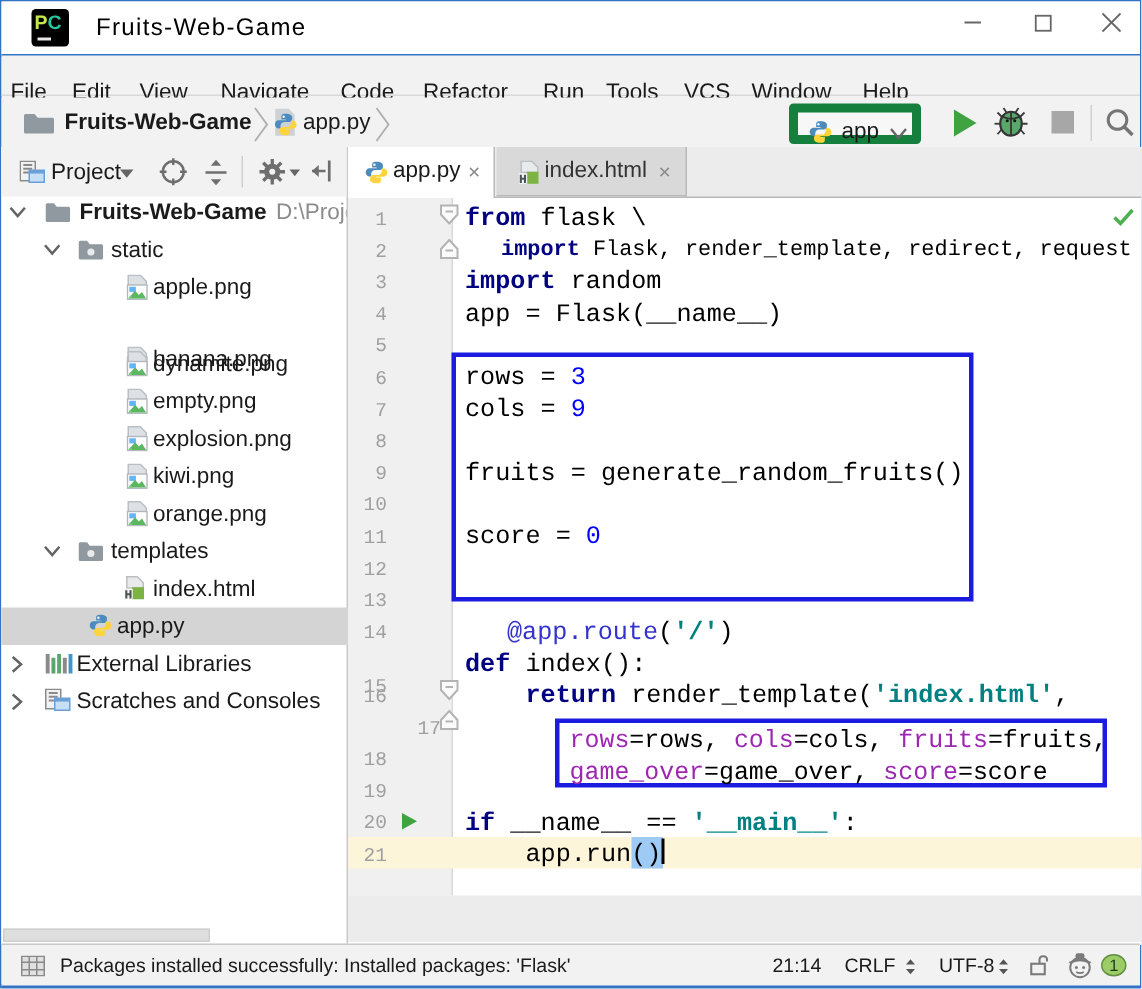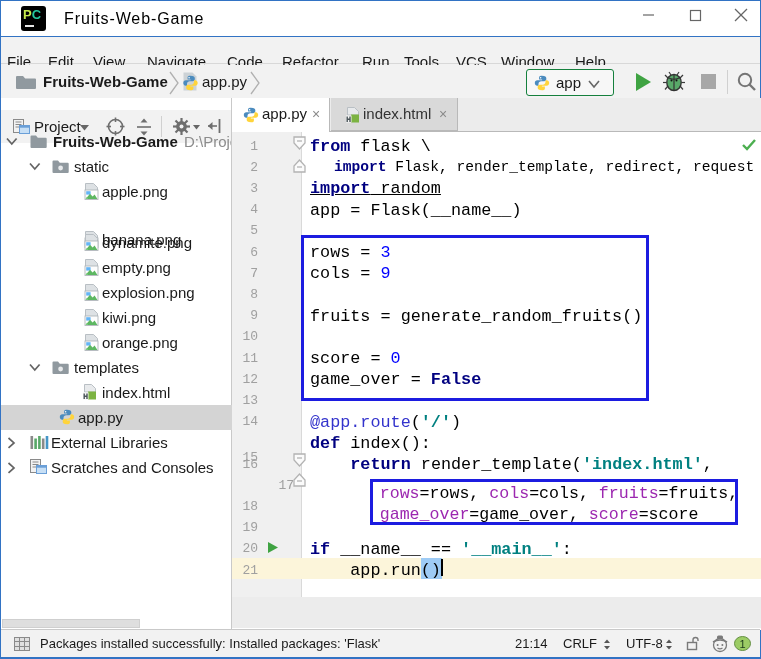--- a/index.html
+++ b/index.html
@@ -17,27 +17,27 @@
 #title-text { position:absolute; left:63px; top:9px; font-size:16px; letter-spacing:0.9px; color:#000; }
 .winbtn { position:absolute; top:0; height:36px; }
 
 #menubar { position:absolute; left:0px; top:37px; width:759px; height:26px; background:#f2f2f2; border-bottom:1px solid #d8d8d8; font-size:15px; color:#1a1a1a; }
 #menubar span.mi { position:absolute; top:3px;margin-top:12px; }
 #menubar u { text-decoration:underline; }
 
 #navbar { position:absolute; left:0px; top:64px; width:759px; height:34px; background:#f2f2f2; border-bottom:1px solid #cfcfcf; }
 .crumb { position:absolute; top:8px; font-size:15px; color:#1a1a1a; }
 
-#combo { position:absolute; left:525px; top:4px; width:88px; height:27px; background:#f7f7f7; border:1px solid #15803d; border-radius:3px; }
+#combo { position:absolute; left:525px; top:4px; width:88px; height:27px; background:#f7f7f7; border:6px solid #15803d; border-radius:3px; }
 #combo .lbl { position:absolute; left:29px; top:4px; font-size:15px; color:#1a1a1a; }
 
 #main { position:absolute; left:0px; top:97px; width:760px; height:532px; background:#fff; }
 
 #ppanel { position:absolute; left:0; top:0; width:231px; height:532px; background:#fff; border-right:1px solid #c9c9c9; }
-#ptoolbar { position:absolute; left:0; top:0; width:230px; height:33px; background:#f2f2f2;margin-top:12px; }
+#ptoolbar { position:absolute; left:0; top:0; width:230px; height:33px; background:#f2f2f2; }
 #ptoolbar .ptxt { position:absolute; left:33px; top:8px; font-size:15px; color:#1a1a1a; }
 .trow { position:absolute; left:0; width:230px; height:25px; font-size:15px; color:#1a1a1a; overflow:hidden; }
 .trow .lbl { position:absolute; top:4px; }
 .trow .gray { color:#8c8c8c; }
 #psel { position:absolute; left:0; top:307px; width:231px; height:25px; background:#d4d4d4; }
 #pscroll { position:absolute; left:1px; top:521px; width:138px; height:9px; background:#dedede; border:1px solid #cfcfcf; }
 
 #edarea { position:absolute; left:231px; top:0; width:529px; height:532px; background:#fff; }
 #tabbar { position:absolute; left:0; top:0; width:529px; height:34px; background:#ececec; }
 #tabborder { position:absolute; left:98px; top:33px; width:431px; height:1px; background:#b9b9b9; }
@@ -46,21 +46,21 @@
 .tabtxt { position:absolute; top:7px; font-size:15px; color:#1a1a1a; }
 .tabx { position:absolute; top:8px; font-size:14px; color:#8a8a8a; }
 
 #gutter { position:absolute; left:0; top:34px; width:70px; height:465px; background:#f0f0f0; border-right:1px solid #d9d9d9; }
 .lnum { position:absolute; width:26px; text-align:right; font-family:"Liberation Mono", monospace; font-size:13px; color:#a0a0a0; z-index:2; }
 #codearea { position:absolute; left:70px; top:34px; width:459px; height:462px; }
 .cl { position:absolute; left:8px; z-index:2; white-space:pre; font-family:"Liberation Mono", monospace; font-size:16.8px; line-height:21.2px; color:#000; }
 .kw { color:#000080; font-weight:bold; }
 .str { color:#008080; font-weight:bold; }
 .num { color:#0000ff; }
-.dec { color:#3333cc; }
+.dec { color:#3333cc;margin-left:28px; }
 .par { color:#9c27b0; }
 #line21bg { position:absolute; left:0; top:460px; width:529px; height:21px; background:#fcf5da; z-index:1; }
 #bluebox1 { position:absolute; left:69px; top:137px; width:348px; height:166px; border:3px solid #1c1ce0; }
 #bluebox2 { position:absolute; left:138px; top:381px; width:368px; height:46px; border:3px solid #1c1ce0; }
 #caret { position:absolute; left:209px; top:461px; width:2px; height:17px; background:#000; z-index:3; }
 #parenhl { position:absolute; left:189px; top:460px; width:21px; height:21px; background:#9ecbf5; z-index:1; }
 #belowed { position:absolute; left:0; top:499px; width:529px; height:31px; background:#ececec; }
 
 #statusbar { position:absolute; left:0px; top:628px; width:759px; height:27px; background:#f2f2f2; border-top:1px solid #c9c9c9; font-size:13px; color:#1a1a1a; }
 #statusbar .si { position:absolute; top:6px; }
@@ -354,27 +354,26 @@
         <div class="lnum" style="top:388.1px;">19</div>
         <div class="lnum" style="top:409.3px;">20</div>
         <div class="lnum" style="top:430.5px;">21</div>
         <svg class="abs" style="left:34px; top:408px; z-index:2;" width="14" height="15">
             <path d="M2 2 L12 7.5 L2 13 Z" fill="#3fa342"></path>
           </svg>
       </div>
       <div id="codearea">
         <div class="cl" style="top:4.0px;"><span class="kw">from</span> flask \</div>
         <div class="cl" style="top:25.2px; left:32px; font-size:14.6px;"><span class="kw">import</span> Flask, render_template, redirect, request</div>
-        <div class="cl" style="top:46.4px;text-decoration:underline;"><span class="kw">import</span> random</div>
+        <div class="cl" style="top:46.4px;"><span class="kw">import</span> random</div>
         <div class="cl" style="top:67.6px;">app = Flask(__name__)</div>
         <div class="cl" style="top:110.0px;">rows = <span class="num">3</span></div>
         <div class="cl" style="top:131.2px;">cols = <span class="num">9</span></div>
         <div class="cl" style="top:173.6px;">fruits = generate_random_fruits()</div>
         <div class="cl" style="top:216.0px;">score = <span class="num">0</span></div>
-        <div class="cl" style="top:237.2px;">game_over = <span class="kw">False</span></div>
         <div class="cl" style="top:279.6px;"><span class="dec">@app.route</span>(<span class="str">'/'</span>)</div>
         <div class="cl" style="top:300.8px;"><span class="kw">def</span> index():</div>
         <div class="cl" style="top:322.0px;">    <span class="kw">return</span> render_template(<span class="str">'index.html'</span>,</div>
         <div class="cl" style="top:351px; font-size:16.6px;">       <span class="par">rows</span>=rows, <span class="par">cols</span>=cols, <span class="par">fruits</span>=fruits,</div>
         <div class="cl" style="top:372.2px; font-size:16.6px;">       <span class="par">game_over</span>=game_over, <span class="par">score</span>=score</div>
         <div class="cl" style="top:406.8px;"><span class="kw">if</span> __name__ == <span class="str">'__main__'</span>:</div>
         <div class="cl" style="top:428.0px;">    app.run()</div>
       </div>
       <svg class="abs" style="left:61px; top:38px;" width="13" height="15">
           <path d="M1 1 L12 1 L12 7 L6.5 13 L1 7 Z" fill="#fbfbfb" stroke="#b3b3b3" stroke-width="1.3"></path>

